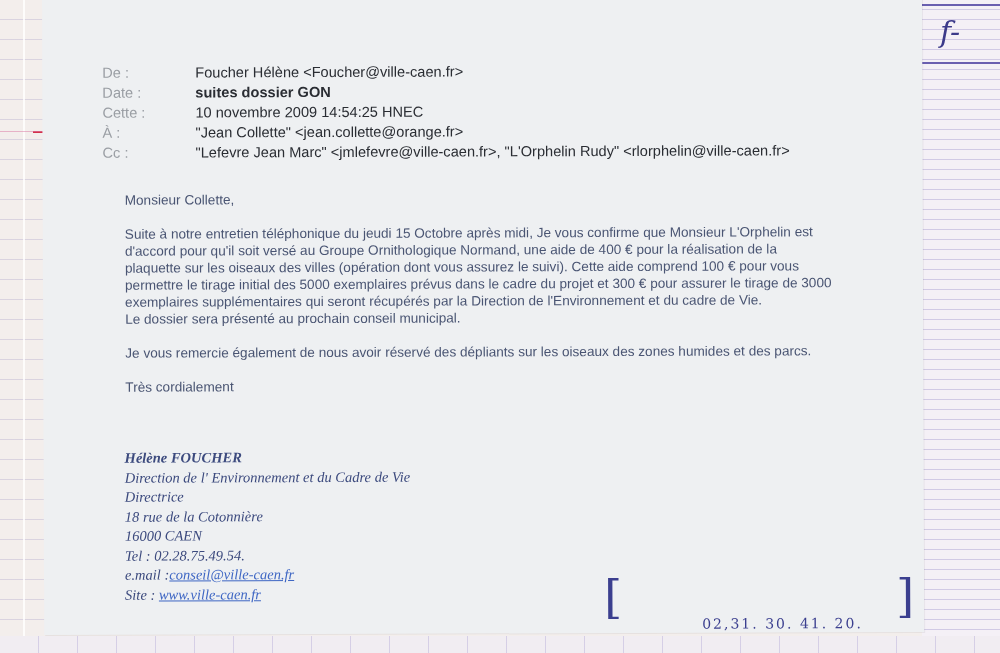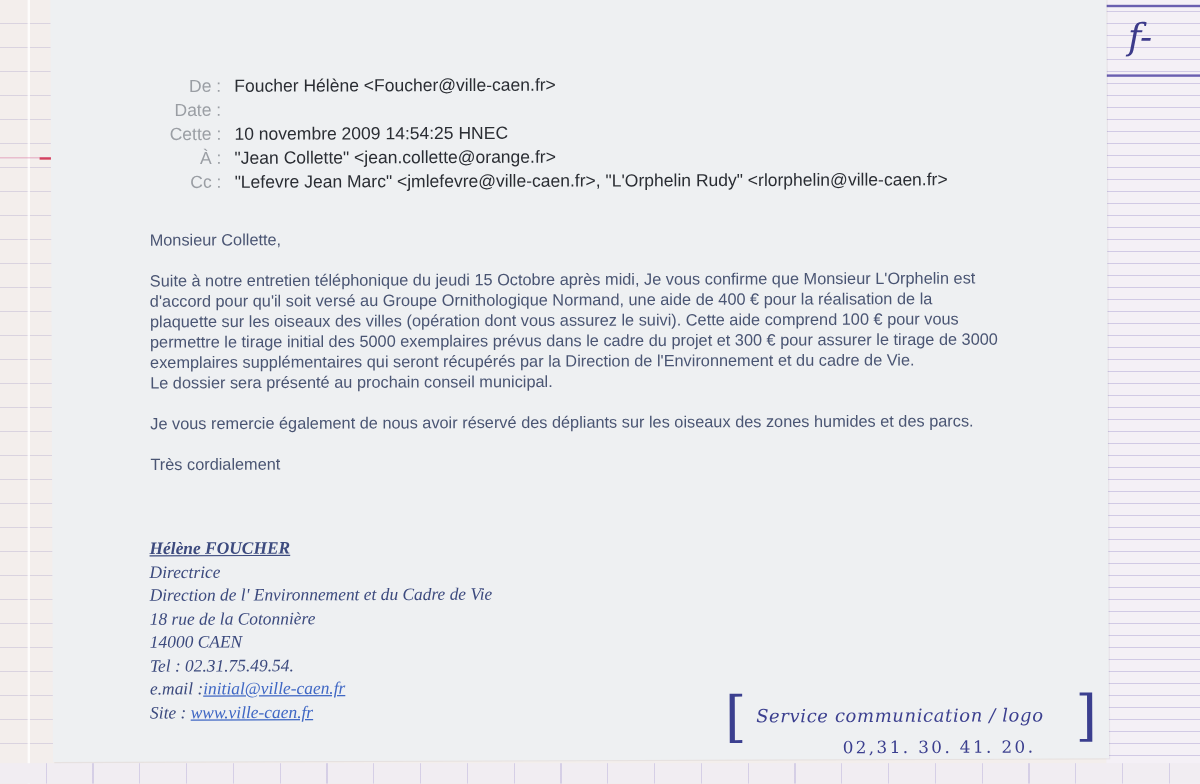--- a/index.html
+++ b/index.html
@@ -44,35 +44,35 @@
       box-shadow: 1px 1px 0 rgba(0,0,0,0.05);
       transform: rotate(-0.2deg);
       transform-origin: top left;
     }
     .headers {
       position: absolute; left: 60px; top: 63px;
       font-size: 14.6px; line-height: 20px; color: #2a2d33;
     }
     .hrow { display: flex; white-space: nowrap; }
     .hlabel {
-      width: 82px; text-align: right; color: #9a9ea4; padding-right: 11px;
+      width: 82px; color: #9a9ea4; padding-right: 11px;
     }
     .hval.bold { font-weight: bold; }
     .body-text {
       position: absolute; left: 82px; top: 192px; width: 820px;
       font-size: 13.6px; line-height: 17px; color: #4a5573;
     }
     .body-text p { margin: 0; white-space: nowrap; }
     .gap { height: 17px; }
     .signature {
       position: absolute; left: 81px; top: 449px;
       font-family: "Liberation Serif", serif; font-style: italic;
       font-size: 14.5px; line-height: 19.5px; color: #3c4a7e;
     }
-    .signature .name { font-weight: bold; text-decoration: underline; }
+    .signature .name { font-weight: bold; }
     .signature a { color: #3f67c4; text-decoration: underline; }
     .handwriting {
       position: absolute; left: 560px; top: 578px; width: 310px; height: 60px;
       font-family: "DejaVu Serif", serif; font-style: italic; color: #3b3f8f;
     }
     .handwriting .bracket-l, .handwriting .bracket-r {
       position: absolute; font-size: 46px; top: -6px; font-style: normal; font-weight: 100;
     }
     .handwriting .bracket-l { left: 0; }
     .handwriting .bracket-r { right: 0; }
@@ -107,20 +107,21 @@
 
 <div class="sheet">
 
   <div class="headers">
     <div class="hrow">
       <span class="hlabel">De :</span>
       <span class="hval">Foucher Hélène &lt;Foucher@ville-caen.fr&gt;</span>
     </div>
     <div class="hrow">
       <span class="hlabel">Date :</span>
+      <span class="hval bold">suites dossier GON</span>
     </div>
     <div class="hrow">
       <span class="hlabel">Cette :</span>
       <span class="hval">10 novembre 2009 14:54:25 HNEC</span>
     </div>
     <div class="hrow">
       <span class="hlabel">À :</span>
       <span class="hval">"Jean Collette" &lt;jean.collette@orange.fr&gt;</span>
     </div>
     <div class="hrow">
@@ -139,32 +140,31 @@
     <p>exemplaires supplémentaires qui seront récupérés par la Direction de l'Environnement et du cadre de Vie.</p>
     <p>Le dossier sera présenté au prochain conseil municipal.</p>
     <div class="gap"></div>
     <p>Je vous remercie également de nous avoir réservé des dépliants sur les oiseaux des zones humides et des parcs.</p>
     <div class="gap"></div>
     <p>Très cordialement</p>
   </div>
 
   <div class="signature">
     <div class="name">Hélène FOUCHER</div>
+    <div>Direction de l' Environnement et du Cadre de Vie</div>
     <div>Directrice</div>
-    <div>Direction de l' Environnement et du Cadre de Vie</div>
     <div>18 rue de la Cotonnière</div>
-    <div>14000 CAEN</div>
-    <div>Tel : 02.31.75.49.54.</div>
+    <div>16000 CAEN</div>
+    <div>Tel : 02.28.75.49.54.</div>
     <div>
-      <span>e.mail :</span><a>initial@ville-caen.fr</a>
+      <span>e.mail :</span><a>conseil@ville-caen.fr</a>
     </div>
     <div>
       <span>Site : </span><a>www.ville-caen.fr</a>
     </div>
   </div>
 
   <div class="handwriting">
     <span class="bracket-l">[</span>
-    <span class="note">Service communication / logo</span>
     <span class="phone">02,31. 30. 41. 20.</span>
     <span class="bracket-r">]</span>
   </div>
 </div>
 
 </body></html>

